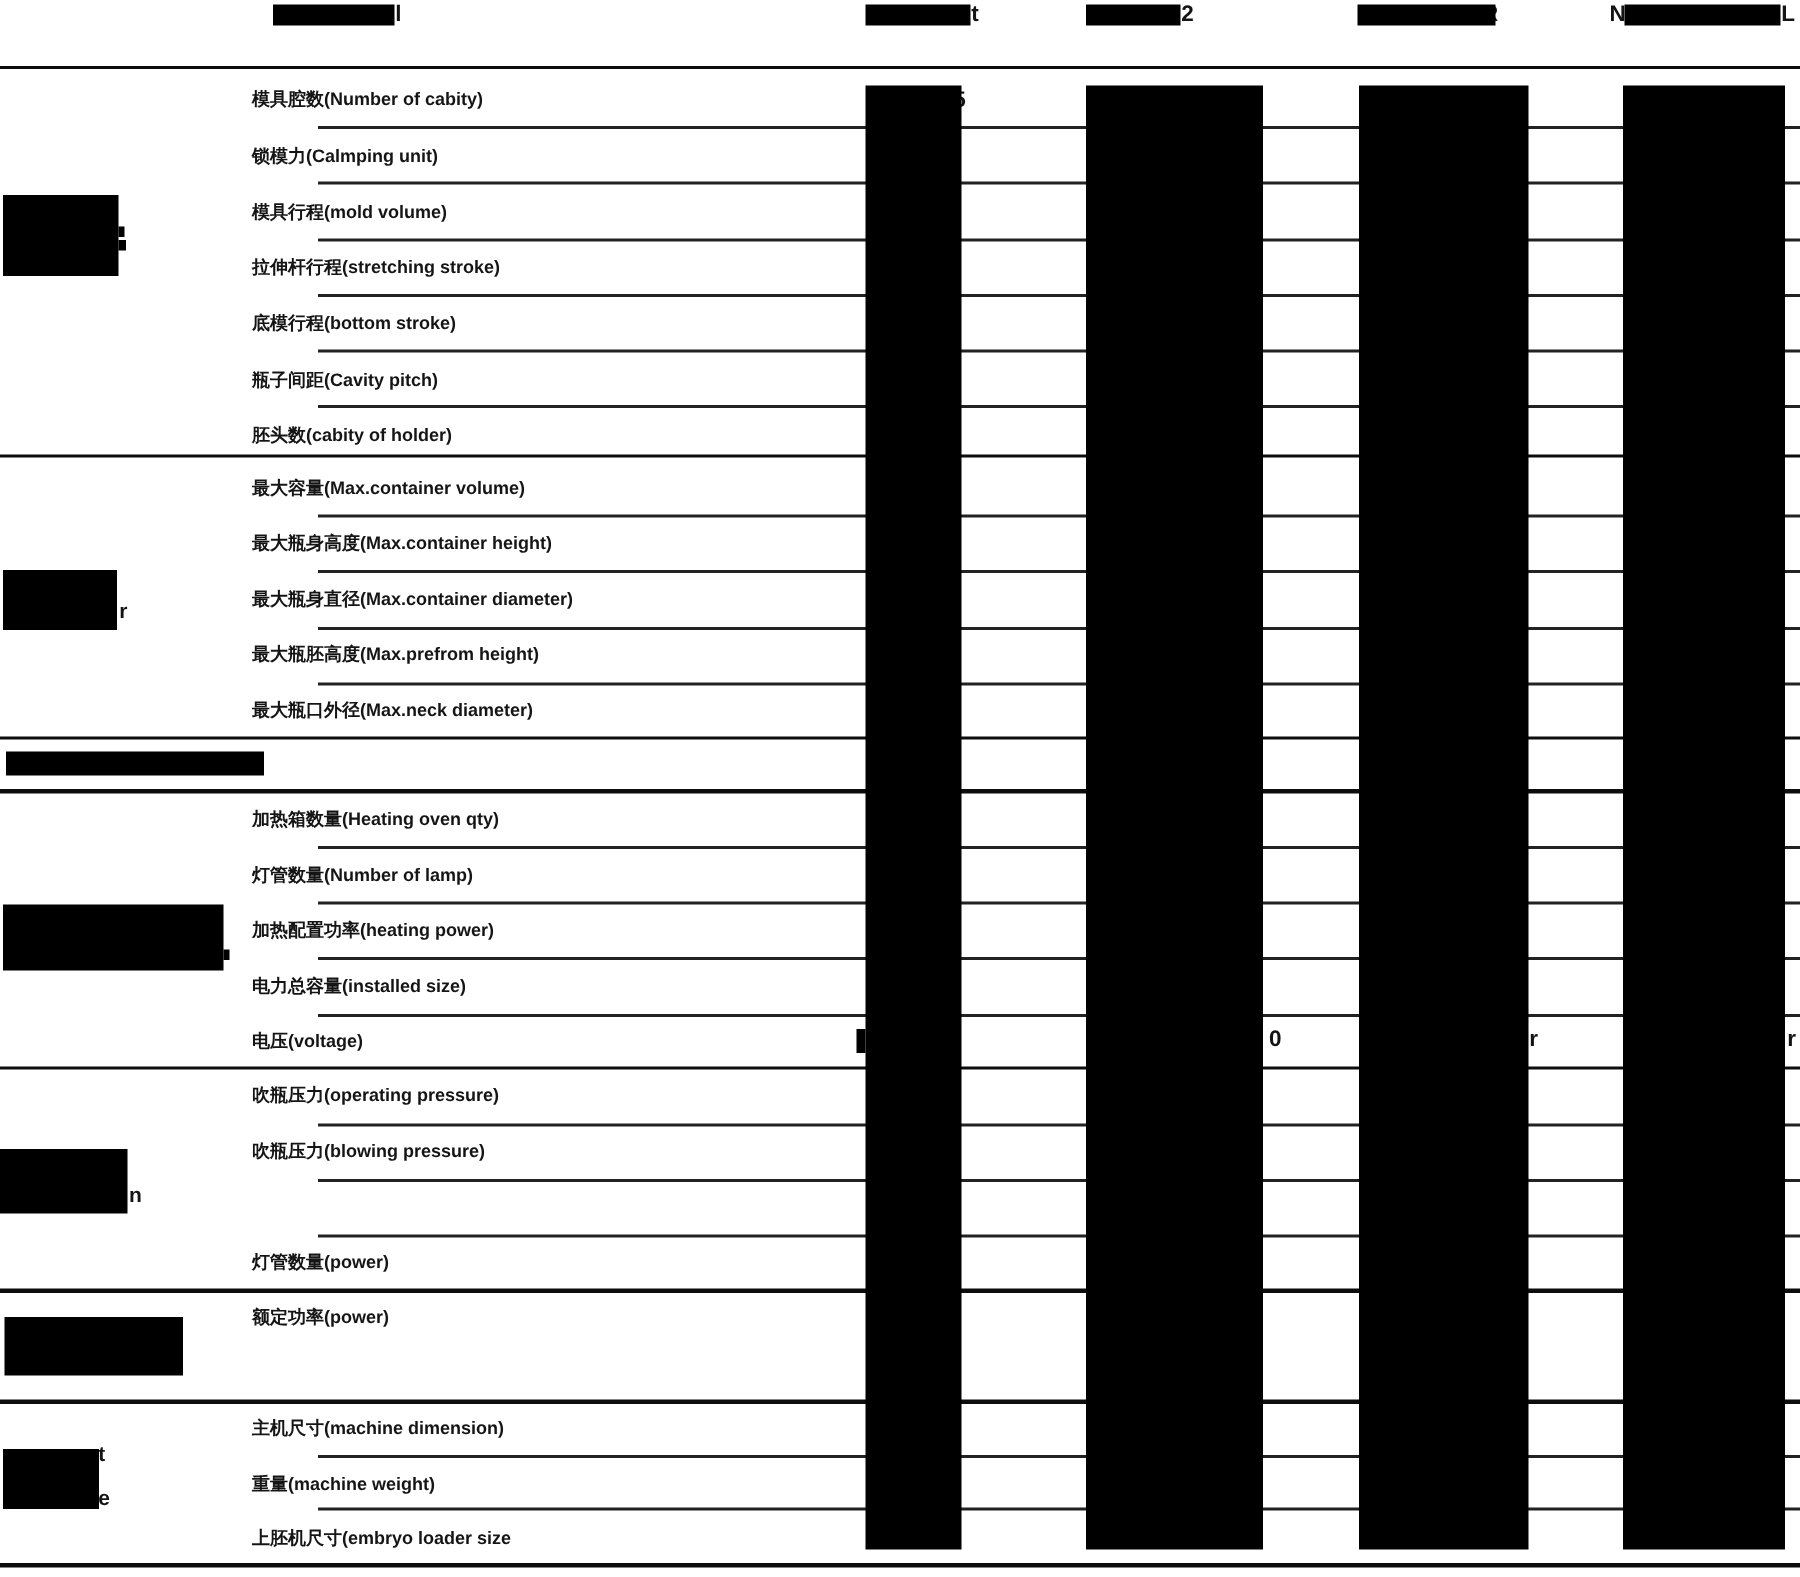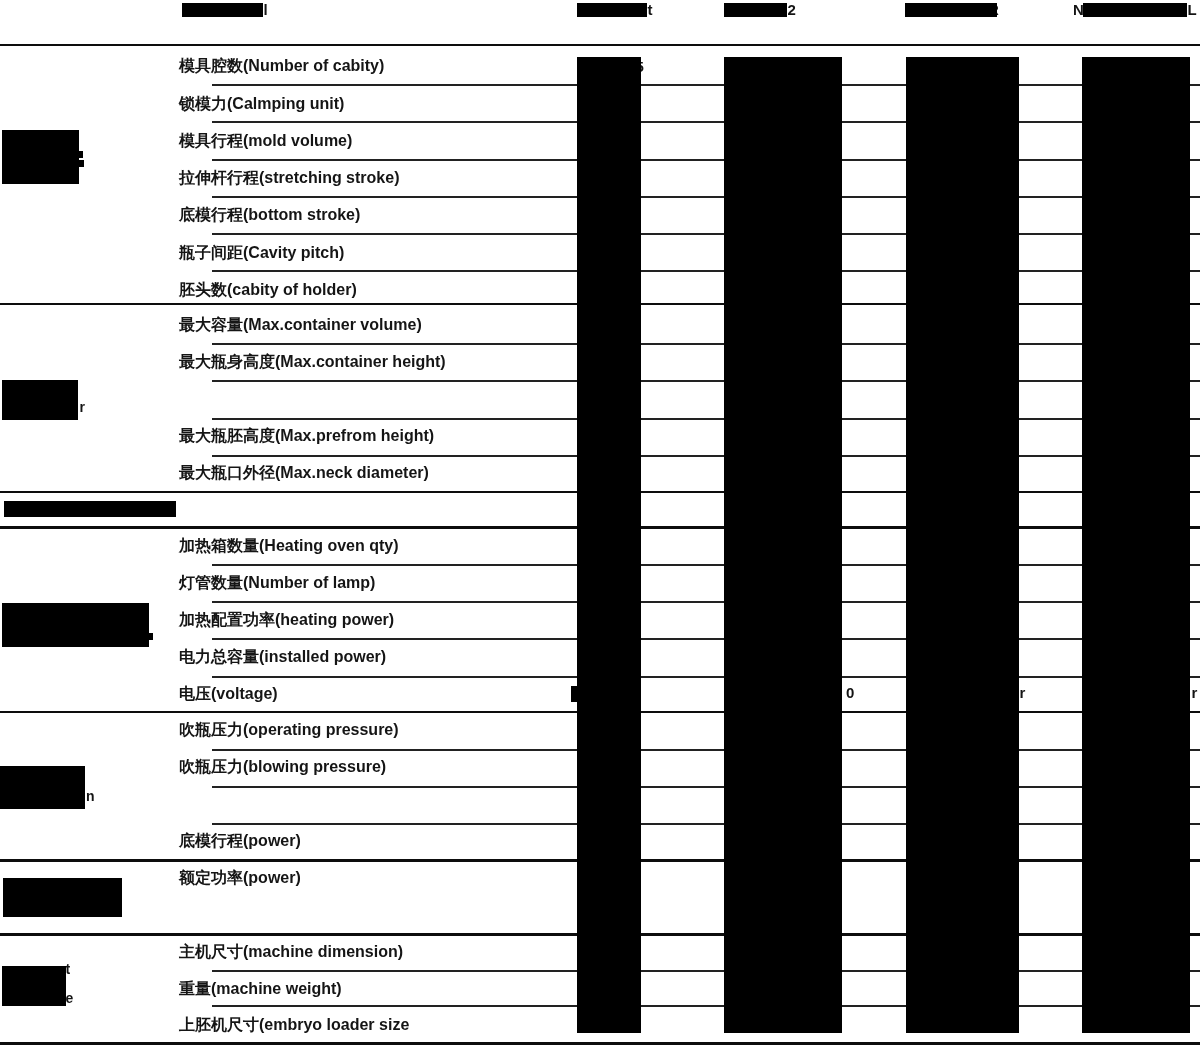--- a/index.html
+++ b/index.html
@@ -2,21 +2,21 @@
 <html><head>
 <meta charset="utf-8">
 <style>
   html,body{margin:0;padding:0;background:#fff;}
   .page{position:relative;width:1200px;height:1051px;background:#ffffff;
         font-family:"Liberation Sans","DejaVu Sans",sans-serif;color:#141414;overflow:hidden;}
   .redact{position:absolute;background:#000;z-index:3;}
   .mark{position:absolute;background:#000;z-index:2;}
   .hline{position:absolute;left:212px;width:988px;height:2px;background:#222;z-index:1;}
   .thick{position:absolute;left:0;width:1200px;height:2.5px;background:#0d0d0d;z-index:1;}
-  .plabel{position:absolute;left:179px;font-size:16px;font-weight:700;line-height:18px;
+  .plabel{position:absolute;left:168px;font-size:12px;font-weight:700;line-height:18px;
           white-space:nowrap;color:#151515;z-index:2;}
   .hfrag{position:absolute;font-size:15px;font-weight:700;line-height:15px;z-index:2;white-space:pre;}
   .cfrag{position:absolute;font-size:14px;font-weight:700;line-height:15px;z-index:2;white-space:pre;}
 </style>
 </head>
 <body>
 
 <div class="page">
 
   <div class="redact" style="left:182px;top:2.5px;width:81px;height:14px"></div>
@@ -88,32 +88,33 @@
   <div class="plabel" style="top:57px">模具腔数(Number of cabity)</div>
   <div class="plabel" style="top:94.5px">锁模力(Calmping unit)</div>
   <div class="plabel" style="top:131.5px">模具行程(mold volume)</div>
   <div class="plabel" style="top:169px">拉伸杆行程(stretching stroke)</div>
   <div class="plabel" style="top:206px">底模行程(bottom stroke)</div>
   <div class="plabel" style="top:243.5px">瓶子间距(Cavity pitch)</div>
   <div class="plabel" style="top:280.5px">胚头数(cabity of holder)</div>
 
   <div class="plabel" style="top:316px">最大容量(Max.container volume)</div>
   <div class="plabel" style="top:353px">最大瓶身高度(Max.container height)</div>
+  <div class="plabel" style="top:390px">最大瓶身直径(Max.container diameter)</div>
   <div class="plabel" style="top:427px">最大瓶胚高度(Max.prefrom height)</div>
   <div class="plabel" style="top:464px">最大瓶口外径(Max.neck diameter)</div>
 
   <div class="plabel" style="top:536.5px">加热箱数量(Heating oven qty)</div>
   <div class="plabel" style="top:573.5px">灯管数量(Number of lamp)</div>
   <div class="plabel" style="top:610.5px">加热配置功率(heating power)</div>
-  <div class="plabel" style="top:647.5px">电力总容量(installed power)</div>
+  <div class="plabel" style="top:647.5px">电力总容量(installed size)</div>
   <div class="plabel" style="top:684.5px">电压(voltage)</div>
 
   <div class="plabel" style="top:720.5px">吹瓶压力(operating pressure)</div>
   <div class="plabel" style="top:757.5px">吹瓶压力(blowing pressure)</div>
-  <div class="plabel" style="top:832px">底模行程(power)</div>
+  <div class="plabel" style="top:832px">灯管数量(power)</div>
 
   <div class="plabel" style="top:869px">额定功率(power)</div>
 
   <div class="plabel" style="top:943px">主机尺寸(machine dimension)</div>
   <div class="plabel" style="top:979.5px">重量(machine weight)</div>
   <div class="plabel" style="top:1015.5px">上胚机尺寸(embryo loader size</div>
 
   <span class="cfrag" style="left:635.5px;top:58.5px;font-size:15px">5</span>
   <div class="mark" style="left:570.5px;top:686px;width:6px;height:16px"></div>
   <span class="cfrag" style="left:846px;top:684.5px;font-size:15px">0</span>

